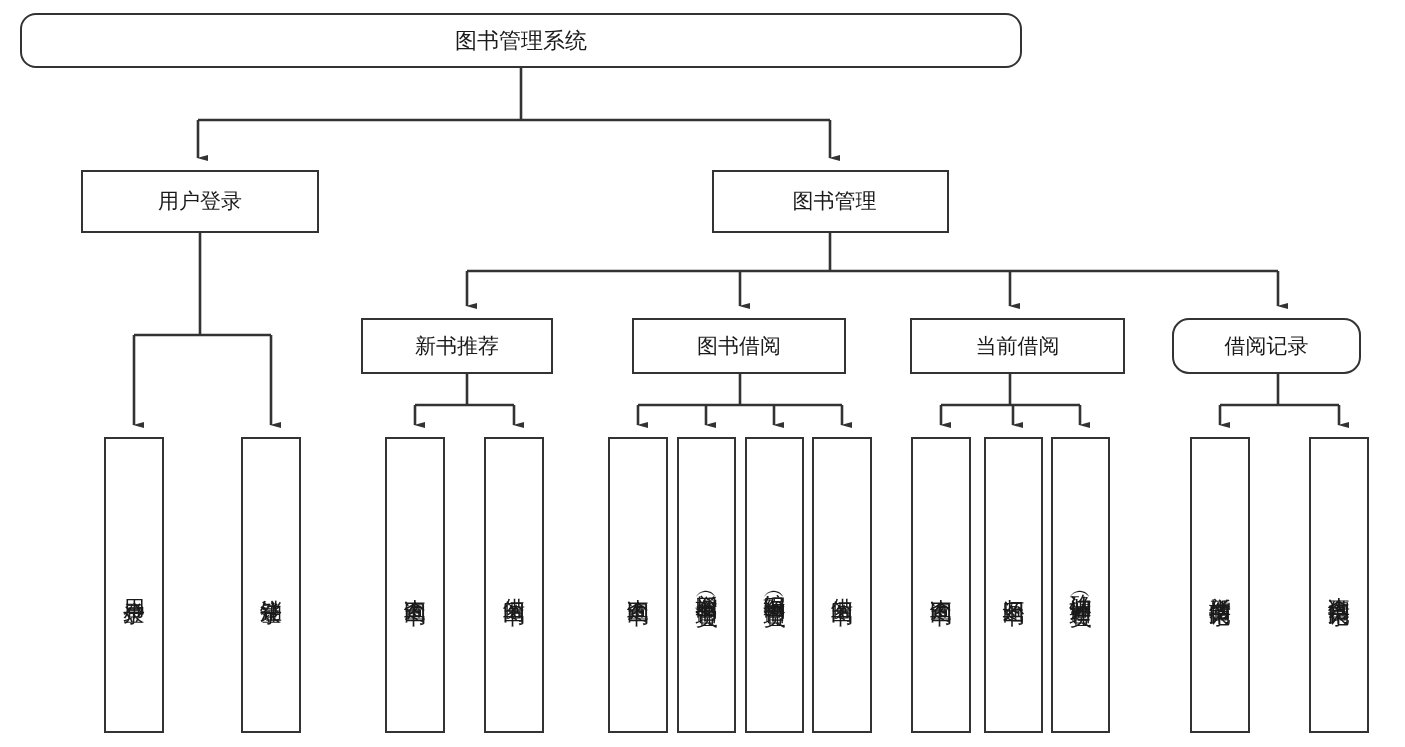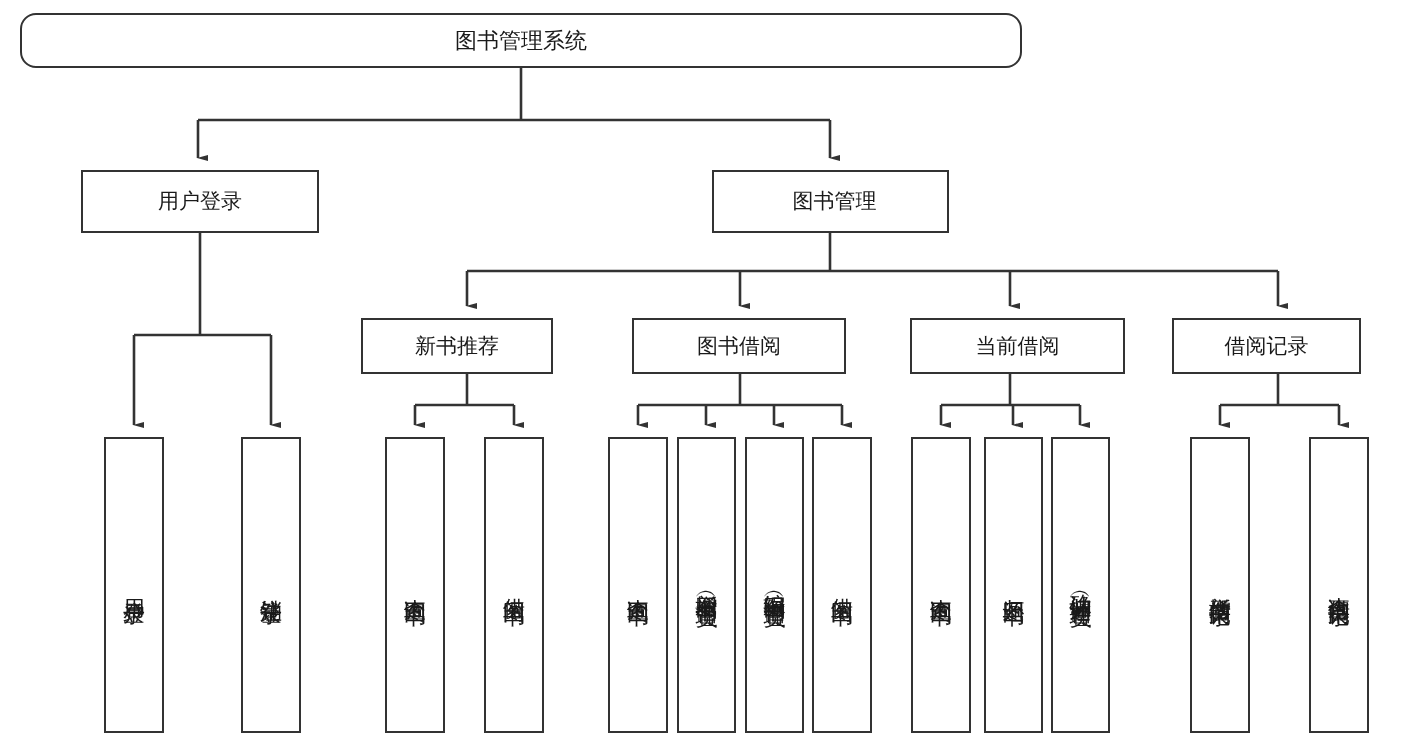--- a/index.html
+++ b/index.html
@@ -135,21 +135,21 @@
 
   <div class="node horiz" style="left:361px; top:318px; width:192px; height:56px;">
     <span class="label">新书推荐</span>
   </div>
   <div class="node horiz" style="left:632px; top:318px; width:214px; height:56px;">
     <span class="label">图书借阅</span>
   </div>
   <div class="node horiz" style="left:902px; top:318px; width:215px; height:56px;margin-left:8px;">
     <span class="label">当前借阅</span>
   </div>
-  <div class="node horiz" style="left:1172px; top:318px; width:189px; height:56px;">
+  <div class="node horiz" style="left:1172px; top:318px; width:189px; height:56px;border-radius:17px;">
     <span class="label">借阅记录</span>
   </div>
 
   <div class="node vert" style="left:104px; top:437px; width:60px; height:296px;">
     <span class="label">用户登录</span>
   </div>
   <div class="node vert" style="left:241px; top:437px; width:60px; height:296px;">
     <span class="label">注销登录</span>
   </div>
   <div class="node vert" style="left:385px; top:437px; width:60px; height:296px;">

